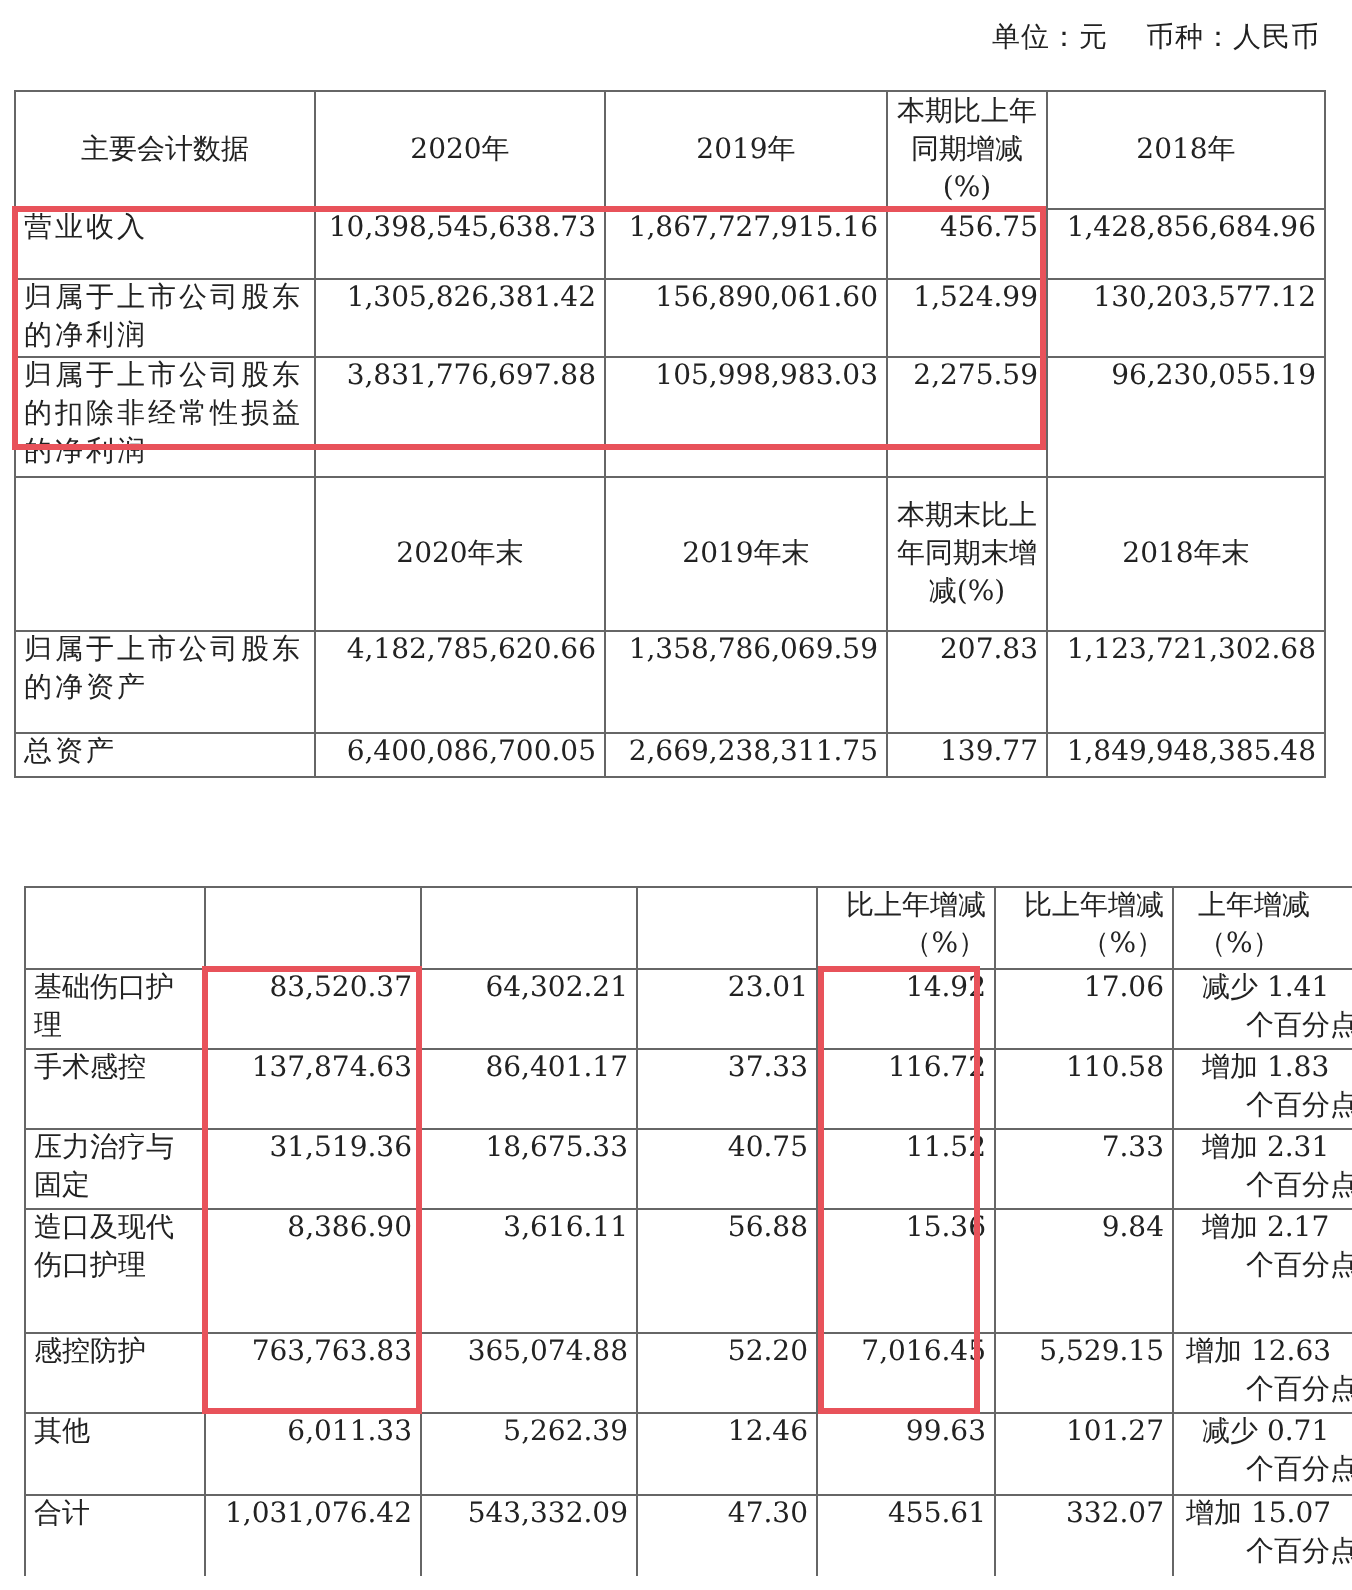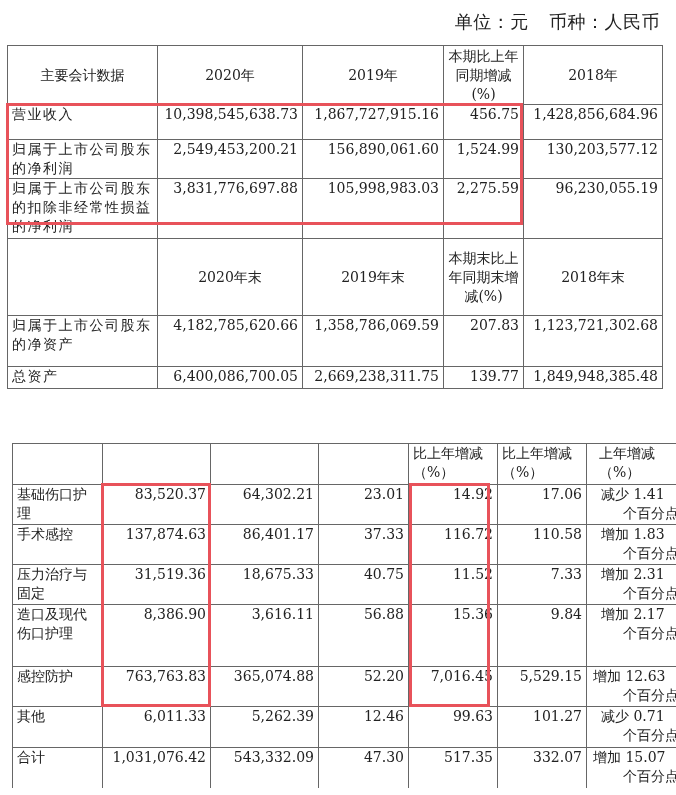--- a/index.html
+++ b/index.html
@@ -1,28 +1,28 @@
 <!DOCTYPE html>
 <html><head>
 <meta charset="utf-8">
 <style>
   html, body { margin:0; padding:0; background:#ffffff; }
   body { width:676px; height:795px; position:relative; overflow:hidden;
          font-family:"DejaVu Serif","Liberation Serif",serif; color:#222; }
-  .unit { position:absolute; top:10px; right:16px; font-size:18px; letter-spacing:0.5px; }
+  .unit { position:absolute; top:10px; right:16px; font-size:14px; letter-spacing:0.5px; }
   .unit span { margin-left:4px; }
   table { border-collapse:collapse; position:absolute; table-layout:fixed; }
   td { border:1px solid #666; font-size:14px; line-height:19px; padding:0 4px; vertical-align:top; }
   #t1 { left:7px; top:45px; width:655px; }
   #t1 td.num { text-align:right; white-space:nowrap; letter-spacing:0px; }
   #t1 td.hdr { text-align:center; vertical-align:middle; }
   #t1 td.lbl { letter-spacing:1.5px; }
   #t2 { left:12px; top:443px; width:680px; }
   #t2 td.num { text-align:right; white-space:nowrap; }
-  #t2 td.hdr { text-align:left; vertical-align:bottom; padding-bottom:2px; }
+  #t2 td.hdr { text-align:right; vertical-align:bottom; padding-bottom:2px; }
   #t2 td.last { text-align:right; white-space:nowrap; }
   #t2 tr.lastrow td { border-bottom:none;margin-top:47px; }
   .redbox { position:absolute; border:3px solid #e8525a; box-sizing:border-box; pointer-events:none; }
 </style>
 </head>
 <body>
 
 <div class="unit">
   <span>单位：元</span>
   <span style="margin-left:14px">币种：人民币</span>
@@ -46,21 +46,21 @@
   </tr>
   <tr style="height:35px">
     <td class="lbl">营业收入</td>
     <td class="num">10,398,545,638.73</td>
     <td class="num">1,867,727,915.16</td>
     <td class="num">456.75</td>
     <td class="num">1,428,856,684.96</td>
   </tr>
   <tr style="height:36px">
     <td class="lbl">归属于上市公司股东的净利润</td>
-    <td class="num">2,549,453,200.21</td>
+    <td class="num">1,305,826,381.42</td>
     <td class="num">156,890,061.60</td>
     <td class="num">1,524.99</td>
     <td class="num">130,203,577.12</td>
   </tr>
   <tr style="height:60px">
     <td class="lbl">归属于上市公司股东的扣除非经常性损益的净利润</td>
     <td class="num">3,831,776,697.88</td>
     <td class="num">105,998,983.03</td>
     <td class="num">2,275.59</td>
     <td class="num">96,230,055.19</td>
@@ -179,21 +179,21 @@
     <td class="last">
           <div style="text-align:left;padding-left:10px">减少 0.71</div>
           <div style="padding-left:32px;text-align:left">个百分点</div>
         </td>
   </tr>
   <tr class="lastrow" style="height:40px">
     <td>合计</td>
     <td class="num">1,031,076.42</td>
     <td class="num">543,332.09</td>
     <td class="num">47.30</td>
-    <td class="num">517.35</td>
+    <td class="num">455.61</td>
     <td class="num">332.07</td>
     <td class="last">
           <div style="text-align:left;padding-left:2px">增加 15.07</div>
           <div style="padding-left:32px;text-align:left">个百分点</div>
         </td>
   </tr>
 </tbody>
   </table>
 
 <div class="redbox" style="left:6px;top:103px;width:517px;height:122px;"></div>

